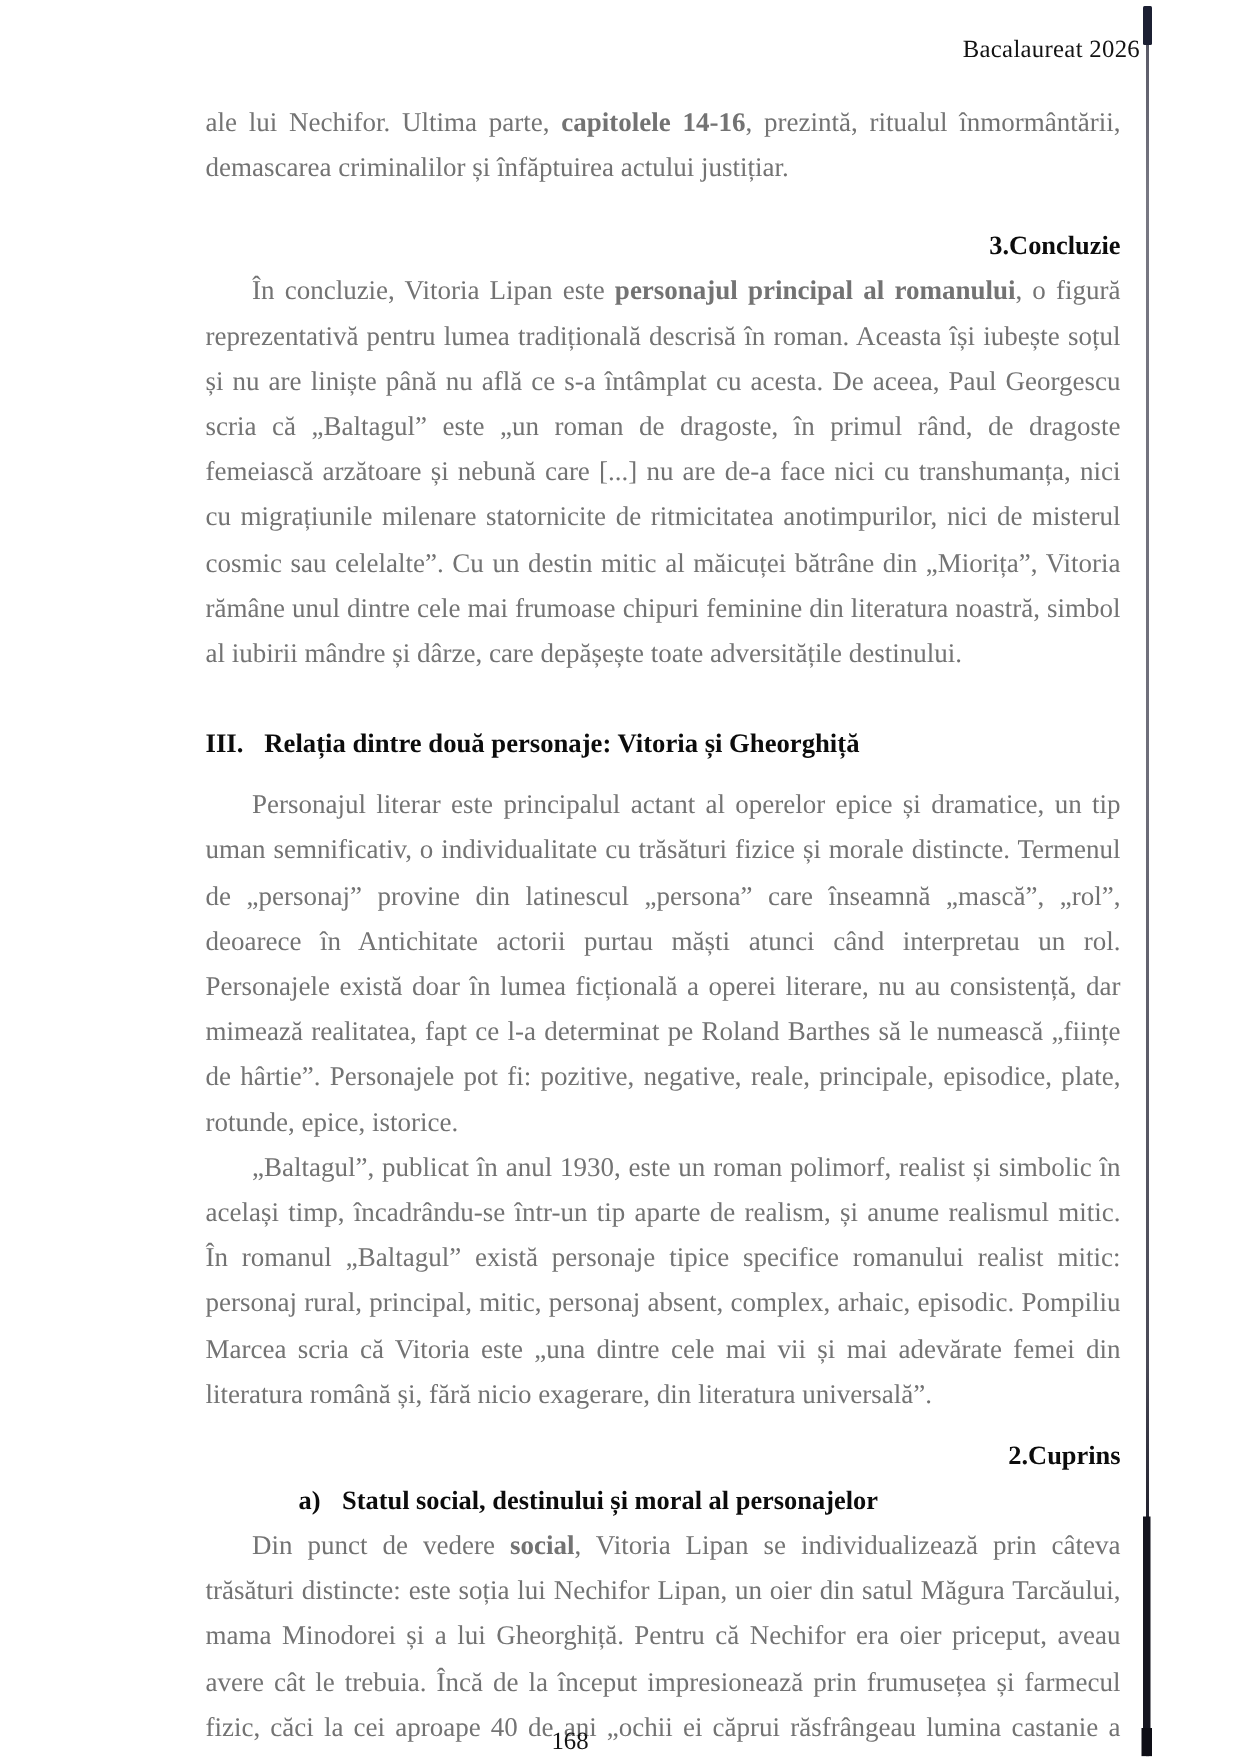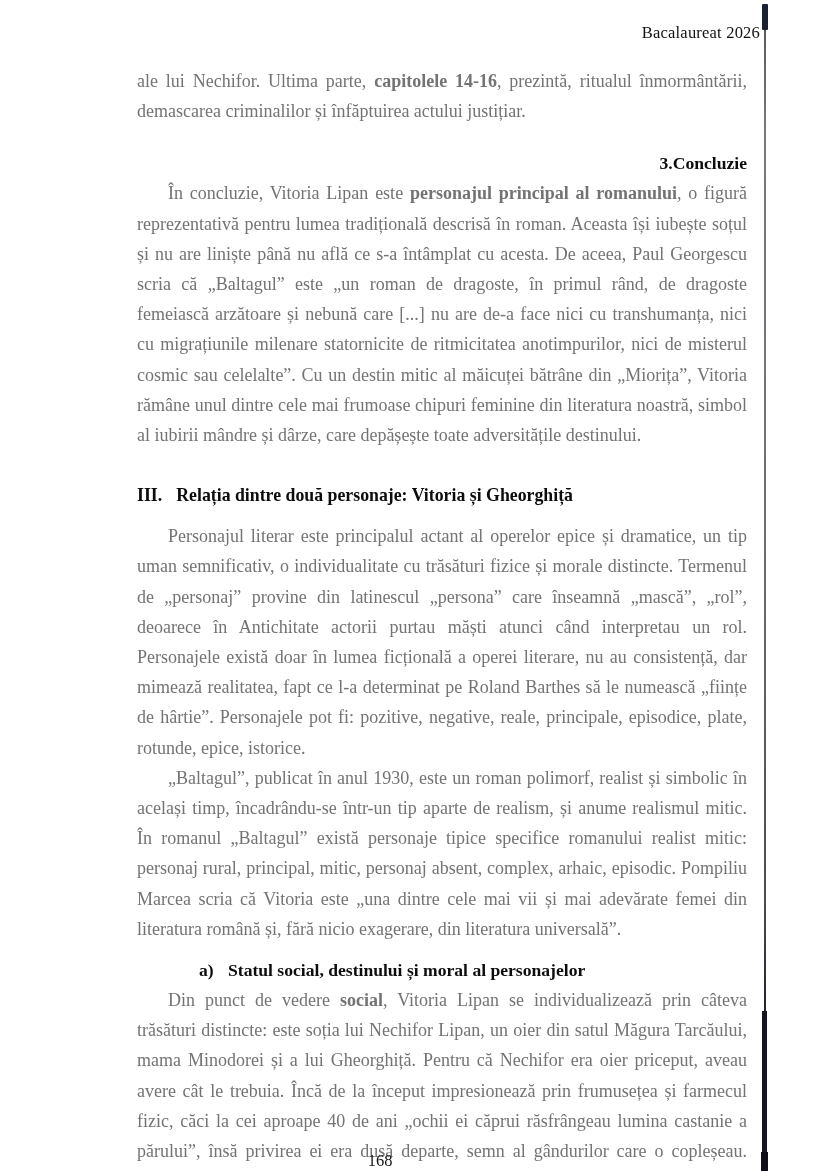--- a/index.html
+++ b/index.html
@@ -166,20 +166,21 @@
 
     <div class="gap-sm"></div>
 
 
     <p class="body indent">Personajul literar este principalul actant al operelor epice și dramatice, un tip uman semnificativ, o individualitate cu trăsături fizice și morale distincte. Termenul de „personaj” provine din latinescul „persona” care înseamnă „mască”, „rol”, deoarece în Antichitate actorii purtau măști atunci când interpretau un rol. Personajele există doar în lumea ficțională a operei literare, nu au consistență, dar mimează realitatea, fapt ce l-a determinat pe Roland Barthes să le numească „ființe de hârtie”. Personajele pot fi: pozitive, negative, reale, principale, episodice, plate, rotunde, epice, istorice.</p>
 
     <p class="body indent">„Baltagul”, publicat în anul 1930, este un roman polimorf, realist și simbolic în același timp, încadrându-se într-un tip aparte de realism, și anume realismul mitic. În romanul „Baltagul” există personaje tipice specifice romanului realist mitic: personaj rural, principal, mitic, personaj absent, complex, arhaic, episodic. Pompiliu Marcea scria că Vitoria este „una dintre cele mai vii și mai adevărate femei din literatura română și, fără nicio exagerare, din literatura universală”.</p>
 
     <div class="gap-sm"></div>
 
+    <p class="heading-num heading-sub1"><span class="num">2.</span><span>Cuprins</span></p>
 
     <p class="heading-num heading-sub2"><span class="num">a)</span><span>Statul social, destinului și moral al personajelor</span></p>
 
     <p class="body indent"><span>Din punct de vedere </span><b>social</b><span>, Vitoria Lipan se individualizează prin câteva trăsături distincte: este soția lui Nechifor Lipan, un oier din satul Măgura Tarcăului, mama Minodorei și a lui Gheorghiță. Pentru că Nechifor era oier priceput, aveau avere cât le trebuia. Încă de la început impresionează prin frumusețea și farmecul fizic, căci la cei aproape 40 de ani „ochii ei căprui răsfrângeau lumina castanie a părului”, însă privirea ei era dusă departe, semn al gândurilor care o copleșeau. Ochii ei „luceau ca într-o ușoară ceață, în dosul genelor lungi, răsfrânte în cârligașă.” Portretul fizic înfățișează o femeie matură și frumoasă. Aceasta rămâne văduvă, după ce soțul este omorât de doi ciobani. </span></p>
 
   </div>
 
   <div class="folio">168</div>
 
   <div class="page-shadow"></div>

